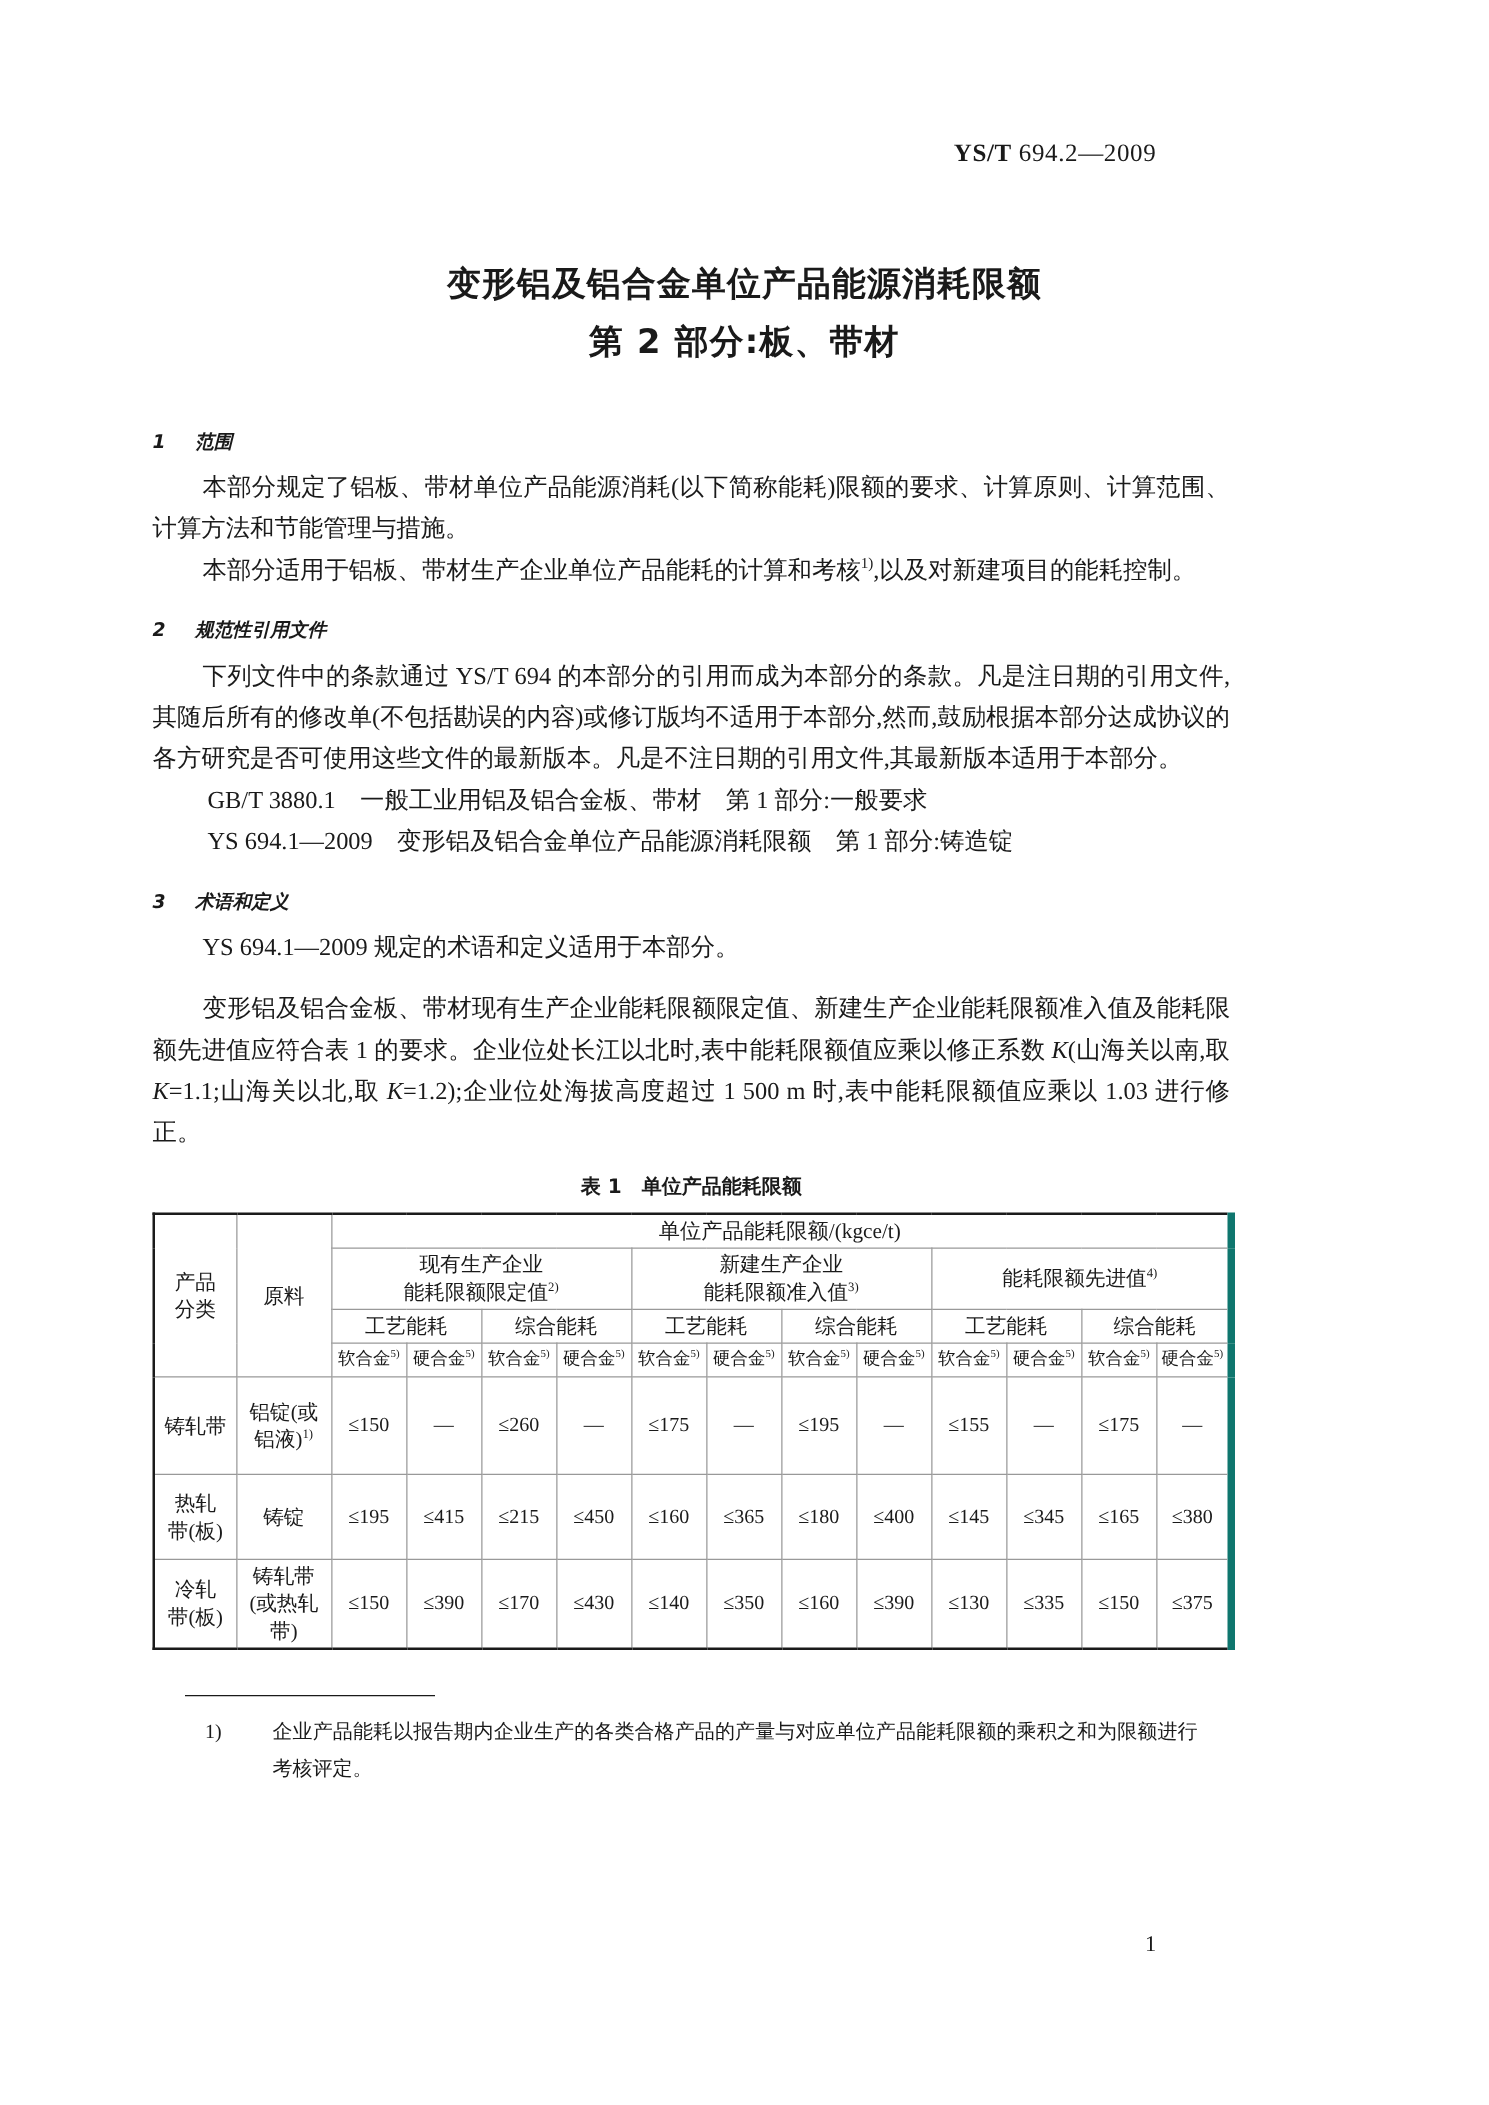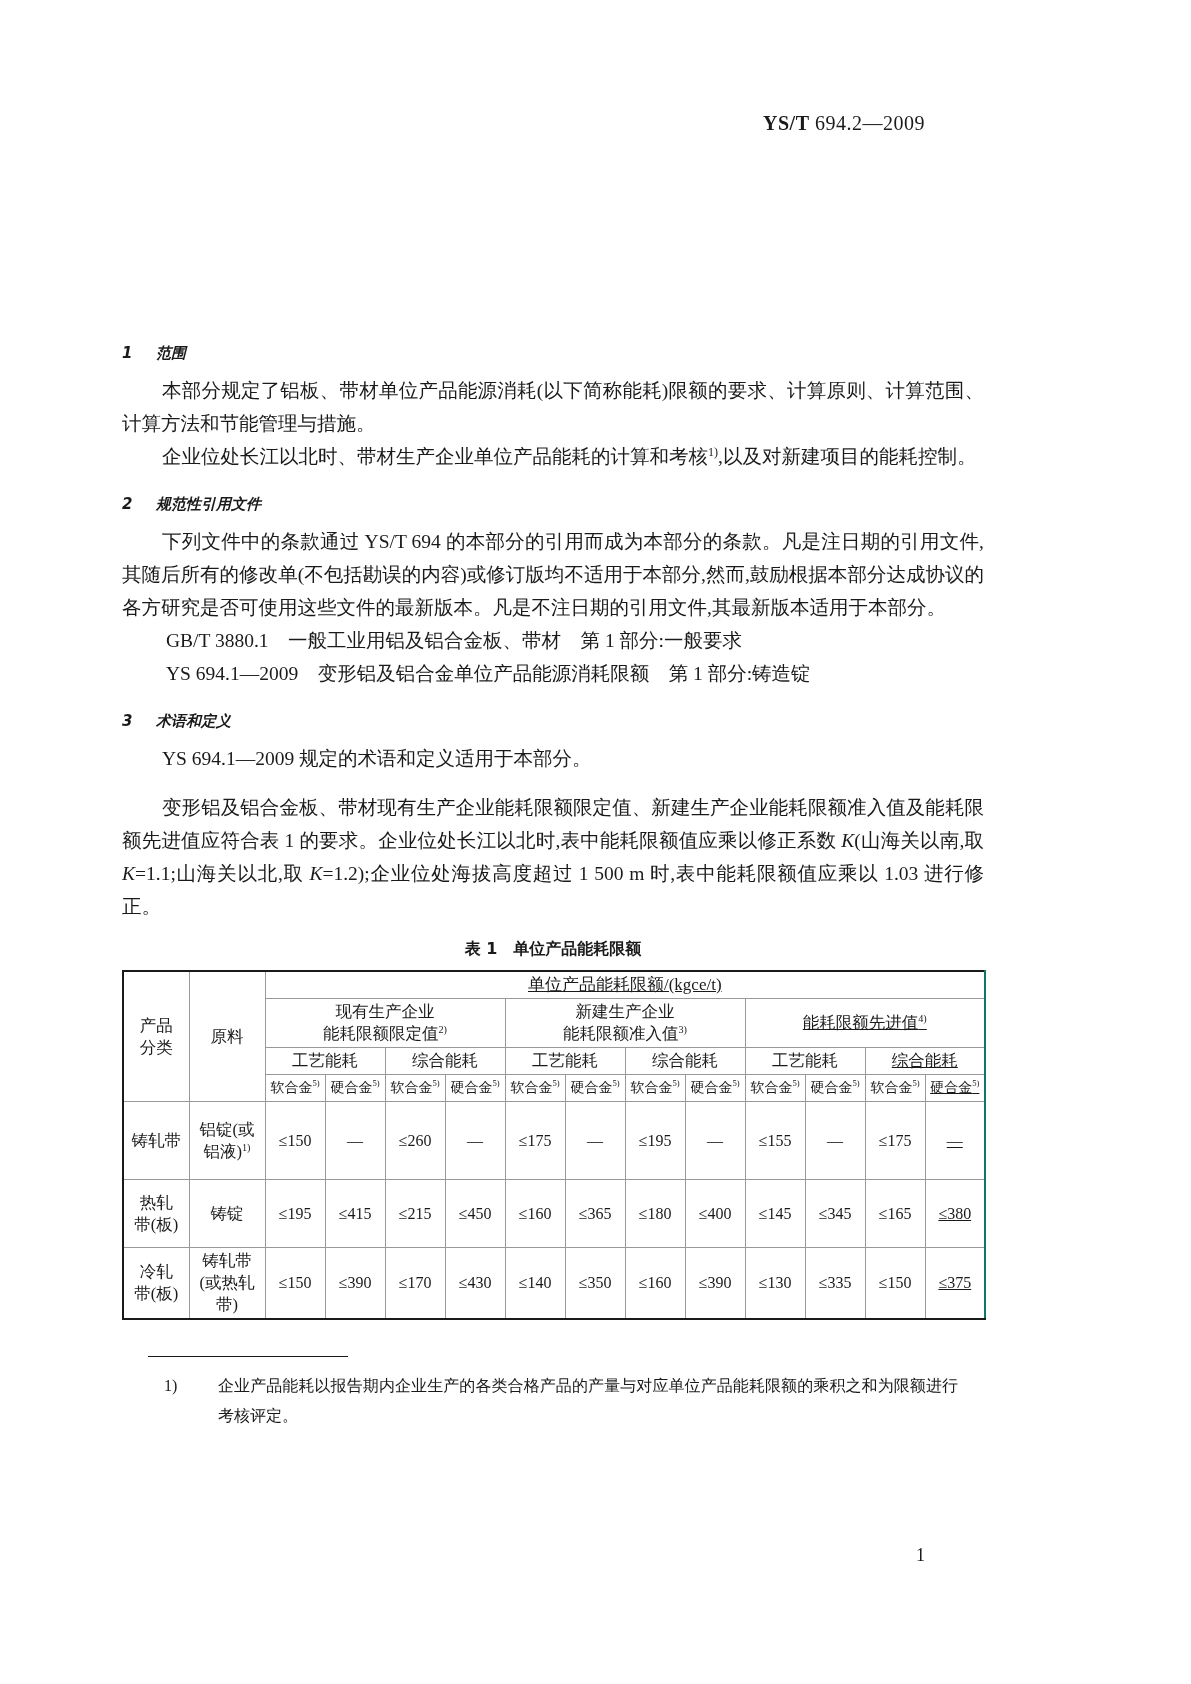--- a/index.html
+++ b/index.html
@@ -107,21 +107,21 @@
     border: 1px solid #999;
     text-align: center;
     vertical-align: middle;
     font-weight: normal;
     padding: 2px 1px;
     line-height: 22px;
   }
   table.limits .outer-top { border-top: 2px solid #1a1a1a; }
   table.limits .outer-bottom { border-bottom: 2px solid #1a1a1a; }
   table.limits .outer-left { border-left: 2px solid #1a1a1a; }
-  table.limits .outer-right { border-right: 2px solid #0f766e; text-decoration: underline; }
+  table.limits .outer-right { border-right: 6px solid #0f766e; }
   table.limits .hdr-big { font-size: 17px; }
   table.limits .hdr-mid { font-size: 16.5px; }
   table.limits .hdr-small { font-size: 14px; white-space: nowrap; }
   table.limits .rowlabel { font-size: 16.5px; }
   table.limits .val { font-size: 16px; white-space: nowrap; }
   .two-line { line-height: 28px; }
   
   .footnote-rule {
     width: 200px;
     height: 0;
@@ -152,28 +152,32 @@
 </head>
 <body>
 
 <div class="page">
 
   <div class="doc-header">
     <span class="std-prefix">YS/T</span>
     <span>694.2—2009</span>
   </div>
 
+  <div class="title-block">
+    <div class="title-line">变形铝及铝合金单位产品能源消耗限额</div>
+    <div class="title-line">第 2 部分:板、带材</div>
+  </div>
 
   <div class="content">
 
     <div class="sec-head">
       <span class="num">1</span><span>范围</span>
     </div>
     <p class="para">本部分规定了铝板、带材单位产品能源消耗(以下简称能耗)限额的要求、计算原则、计算范围、计算方法和节能管理与措施。</p>
-    <p class="para"><span>企业位处长江以北时、带材生产企业单位产品能耗的计算和考核</span><sup>1)</sup><span>,以及对新建项目的能耗控制。</span></p>
+    <p class="para"><span>本部分适用于铝板、带材生产企业单位产品能耗的计算和考核</span><sup>1)</sup><span>,以及对新建项目的能耗控制。</span></p>
 
     <div class="gap-md"></div>
 
     <div class="sec-head">
       <span class="num">2</span><span>规范性引用文件</span>
     </div>
     <p class="para">下列文件中的条款通过 YS/T 694 的本部分的引用而成为本部分的条款。凡是注日期的引用文件,其随后所有的修改单(不包括勘误的内容)或修订版均不适用于本部分,然而,鼓励根据本部分达成协议的各方研究是否可使用这些文件的最新版本。凡是不注日期的引用文件,其最新版本适用于本部分。</p>
     <p class="ref-line">GB/T 3880.1　一般工业用铝及铝合金板、带材　第 1 部分:一般要求</p>
     <p class="ref-line">YS 694.1—2009　变形铝及铝合金单位产品能源消耗限额　第 1 部分:铸造锭</p>
 

